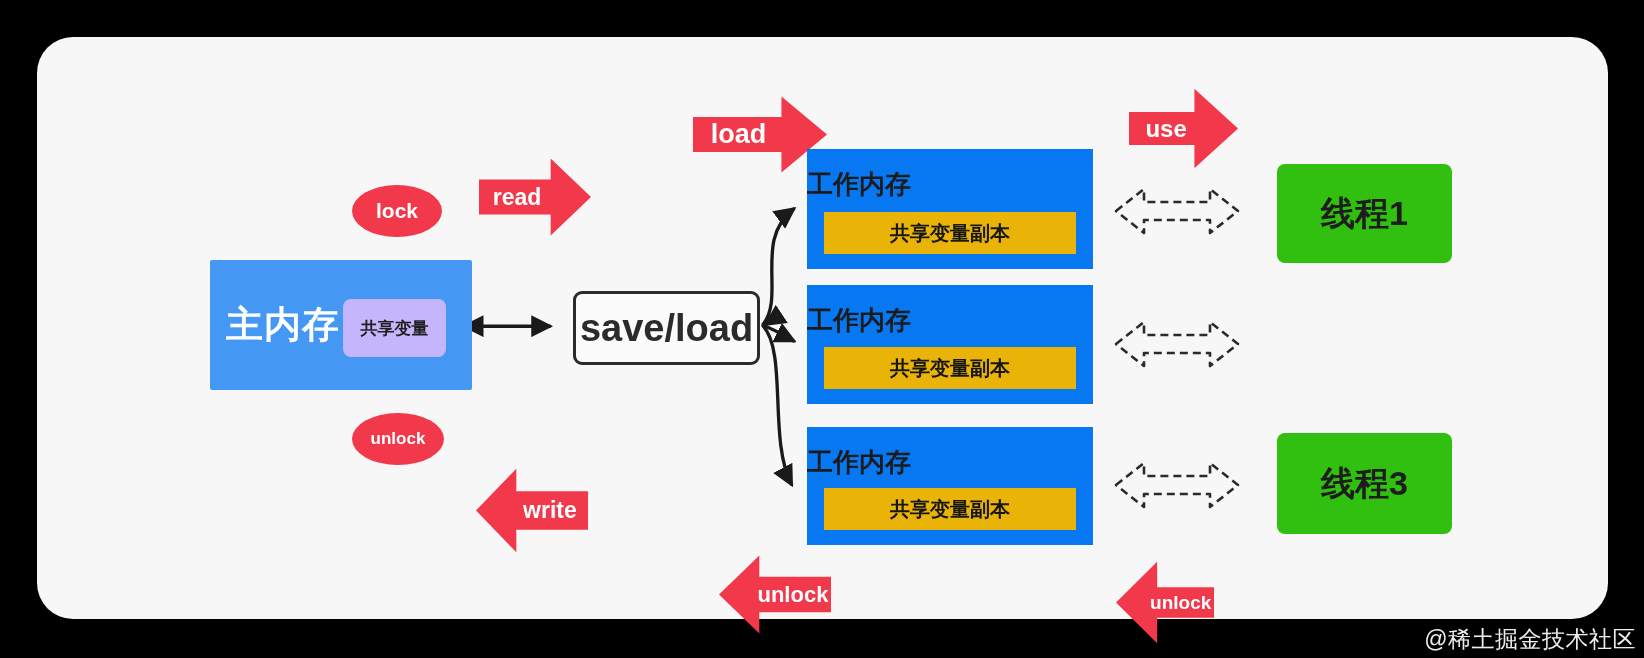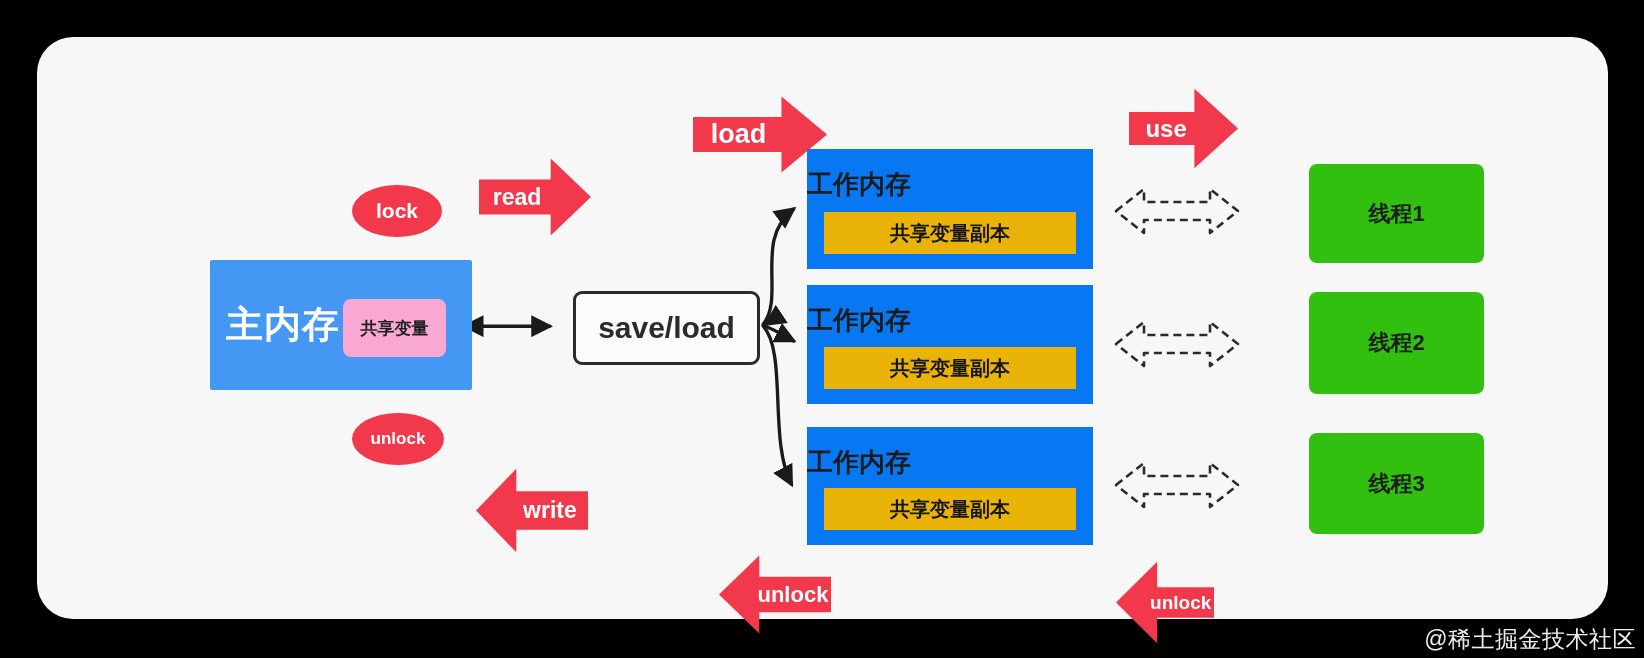--- a/index.html
+++ b/index.html
@@ -15,29 +15,29 @@
   #main-memory{
     position:absolute;left:173px;top:223px;width:262px;height:130px;
     background:#4497f3;border-radius:2px;
   }
   #main-memory .mm-label{
     position:absolute;left:16px;top:0;height:100%;display:flex;align-items:center;
     color:#fff;font-size:37px;font-weight:700;letter-spacing:1px;
   }
   #shared-var{
     position:absolute;left:133px;top:39px;width:103px;height:58px;
-    background:#f9a8d4;border-radius:8px;display:flex;align-items:center;justify-content:center;
+    background:#c4b5fd;border-radius:8px;display:flex;align-items:center;justify-content:center;
     color:#1f1f1f;font-size:17px;font-weight:700;
   }
   
   #save-load{
     position:absolute;left:536px;top:254px;width:187px;height:74px;
     background:#fbfbfb;border:3px solid #2b2b2b;border-radius:9px;box-sizing:border-box;
     display:flex;align-items:center;justify-content:center;
-    color:#2b2b2b;font-size:30px;font-weight:700;
+    color:#2b2b2b;font-size:38px;font-weight:700;
   }
   
   .op-ellipse{
     position:absolute;background:#f2384b;border-radius:50%;
     display:flex;align-items:center;justify-content:center;
     color:#fff;font-weight:700;
   }
   #op-lock{left:315px;top:148px;width:90px;height:52px;font-size:21px;}
   #op-unlock{left:315px;top:376px;width:92px;height:52px;font-size:17px;font-weight:600;}
   
@@ -71,21 +71,21 @@
     background:#eab308;display:flex;align-items:center;justify-content:center;
     color:#161616;font-size:20px;font-weight:700;
   }
   
   .dashed-arrow{position:absolute;left:1077px;width:126px;height:54px;}
   #da-1{top:147px;} #da-2{top:280px;} #da-3{top:421px;}
   
   .thread-box{
     position:absolute;left:1240px;width:175px;background:#31bf10;border-radius:8px;
     display:flex;align-items:center;justify-content:center;
-    color:#1d1d1d;font-size:22px;font-weight:700;margin-left:32px;
+    color:#1d1d1d;font-size:34px;font-weight:700;
   }
   #thread-1{top:127px;height:99px;}
   #thread-2{top:255px;height:102px;}
   #thread-3{top:396px;height:101px;}
   
   #connector-layer{position:absolute;left:0;top:0;width:1644px;height:658px;pointer-events:none;}
   
   #watermark{
     position:absolute;right:8px;top:624px;color:rgba(255,255,255,.93);
     font-size:23px;font-weight:500;letter-spacing:.5px;
@@ -181,18 +181,17 @@
       <path d="M2,27 L30,5 L30,18 L96,18 L96,5 L124,27 L96,49 L96,36 L30,36 L30,49 Z" fill="none" stroke="#2a2a2a" stroke-width="2.6" stroke-dasharray="8 5" stroke-linejoin="round"></path>
       </svg>
   </div>
   <div class="dashed-arrow" id="da-3">
     <svg viewBox="0 0 126 54" width="100%" height="100%">
       <path d="M2,27 L30,5 L30,18 L96,18 L96,5 L124,27 L96,49 L96,36 L30,36 L30,49 Z" fill="none" stroke="#2a2a2a" stroke-width="2.6" stroke-dasharray="8 5" stroke-linejoin="round"></path>
       </svg>
   </div>
 
   <div class="thread-box" id="thread-1">线程1</div>
-  <div class="thread-box" id="thread-2">线程2</div>
   <div class="thread-box" id="thread-3">线程3</div>
 
 </div>
 
 <div id="watermark">@稀土掘金技术社区</div>
 
 </body></html>

